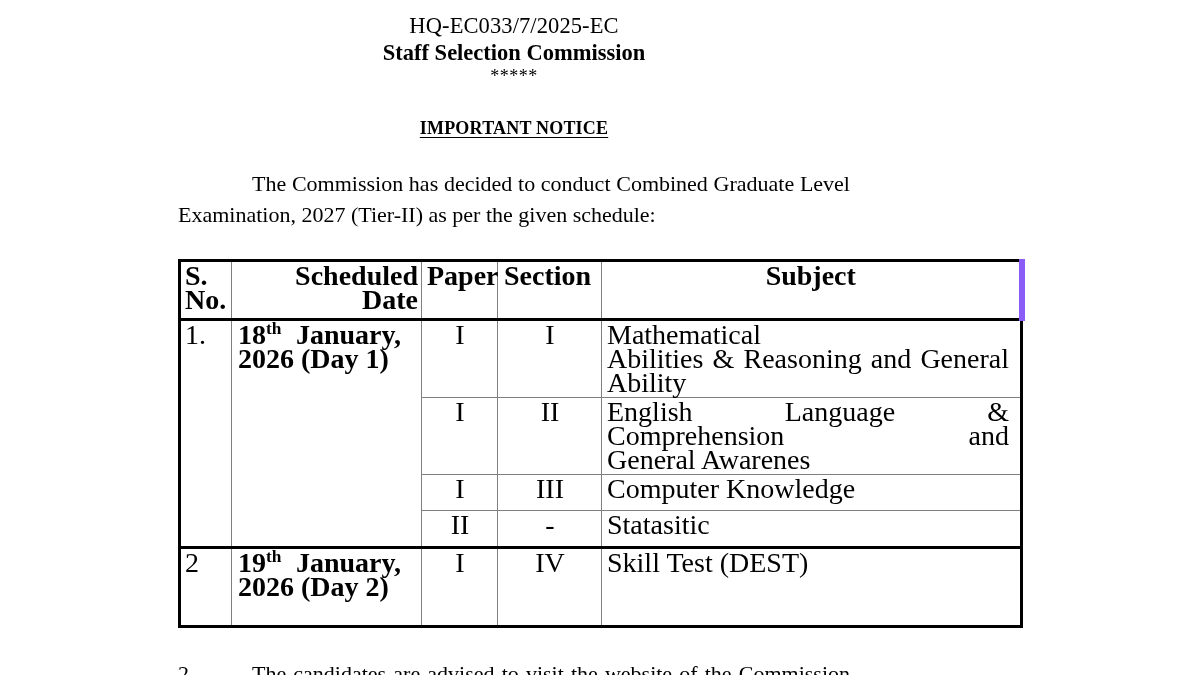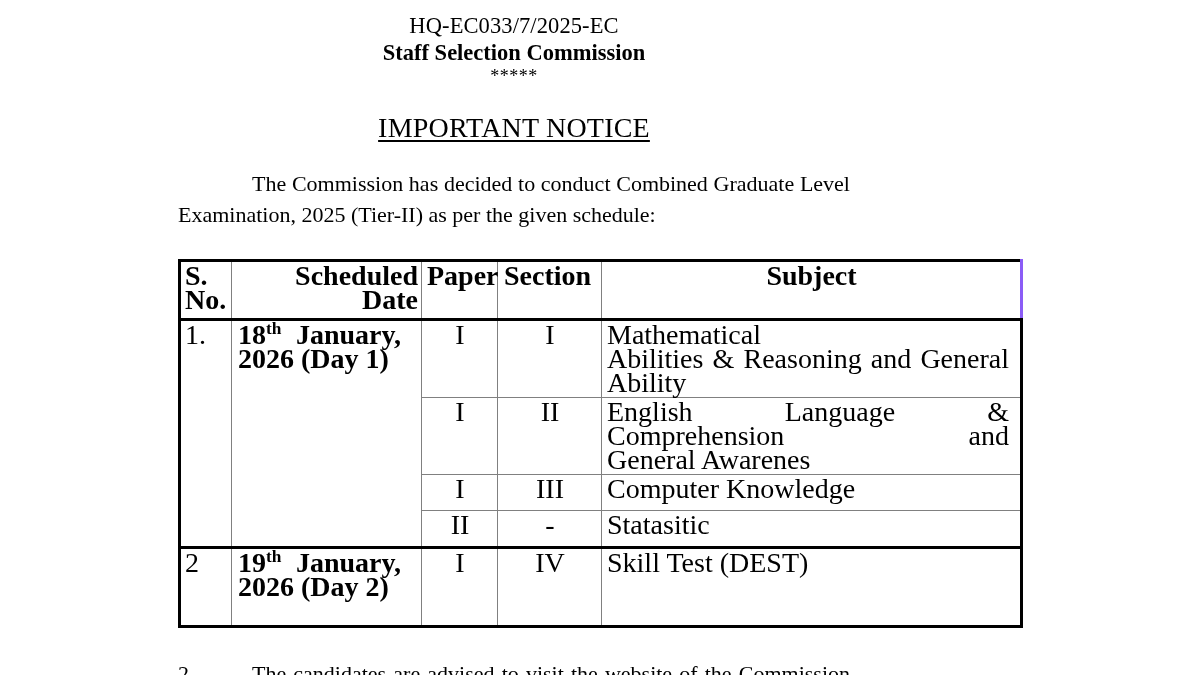--- a/index.html
+++ b/index.html
@@ -49,23 +49,23 @@
     margin: 0;
   }
 
   
   .notice-title-wrap {
     text-align: center;
     margin-top: 29px;
   }
   .notice-title {
     display: inline-block;
-    font-size: 28px;
+    font-size: 18px;
     line-height: 26px;
-    font-weight: normal;
+    font-weight: bold;
     text-decoration: underline;
     text-underline-offset: 3px;
     letter-spacing: 0.2px;
   }
 
   
   .para {
     font-size: 22px;
     line-height: 31px;
     text-align: justify;
@@ -108,21 +108,21 @@
   col.c-section  { width: 104px; }
   col.c-subject  { width: 420px; }
 
   
   .schedule-table tr.hdr th {
     border-top: 3px solid #000;
     border-bottom: 3px solid #000;
     font-weight: bold;
   }
   .schedule-table tr.hdr th:first-child { border-left: 3px solid #000; }
-  .schedule-table tr.hdr th:last-child  { border-right: 3px solid #8b5cf6; }
+  .schedule-table tr.hdr th:last-child  { border-right: 6px solid #8b5cf6; }
 
   .schedule-table td.edge-l { border-left: 3px solid #000; }
   .schedule-table td.edge-r { border-right: 3px solid #000; }
   .schedule-table tr.major-top > td { border-top: 3px solid #000; }
   .schedule-table tr.last-row > td  { border-bottom: 3px solid #000; }
 
   
   th.h-sno     { text-align: left; }
   th.h-date    { text-align: right; padding-left: 6px; }
   th.h-paper   { text-align: left; padding-left: 5px; }
@@ -182,21 +182,21 @@
   <div class="doc-header">
     <div class="ref-no">HQ-EC033/7/2025-EC</div>
     <div class="org-name">Staff Selection Commission</div>
     <div class="asterisks">*****</div>
   </div>
 
   <div class="notice-title-wrap">
     <span class="notice-title">IMPORTANT NOTICE</span>
   </div>
 
-  <p class="para para-intro">The Commission has decided to conduct Combined Graduate Level Examination, 2025 (Tier-II) as per the given schedule:</p>
+  <p class="para para-intro">The Commission has decided to conduct Combined Graduate Level Examination, 2027 (Tier-II) as per the given schedule:</p>
 
   <table class="schedule-table">
     <colgroup>
       <col class="c-sno">
         <col class="c-date">
         <col class="c-paper">
         <col class="c-section">
         <col class="c-subject">
     </colgroup>
     <thead>

